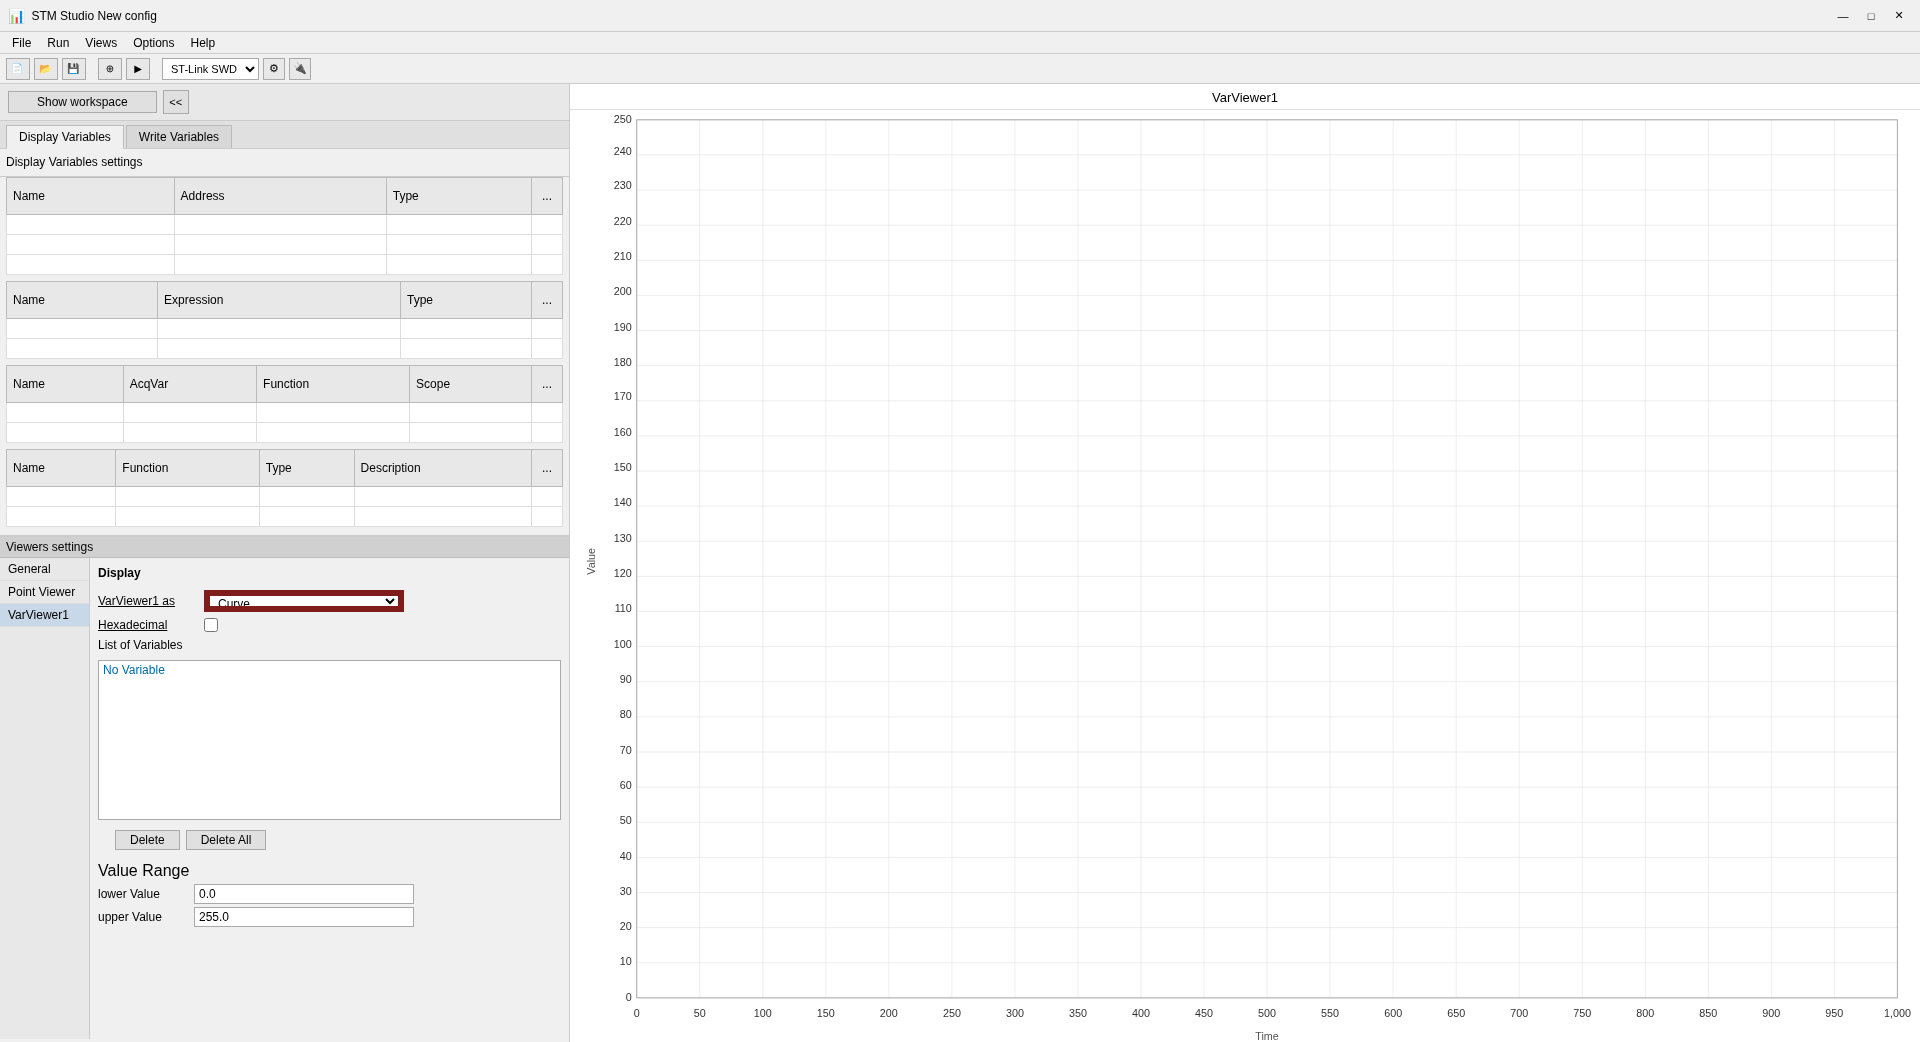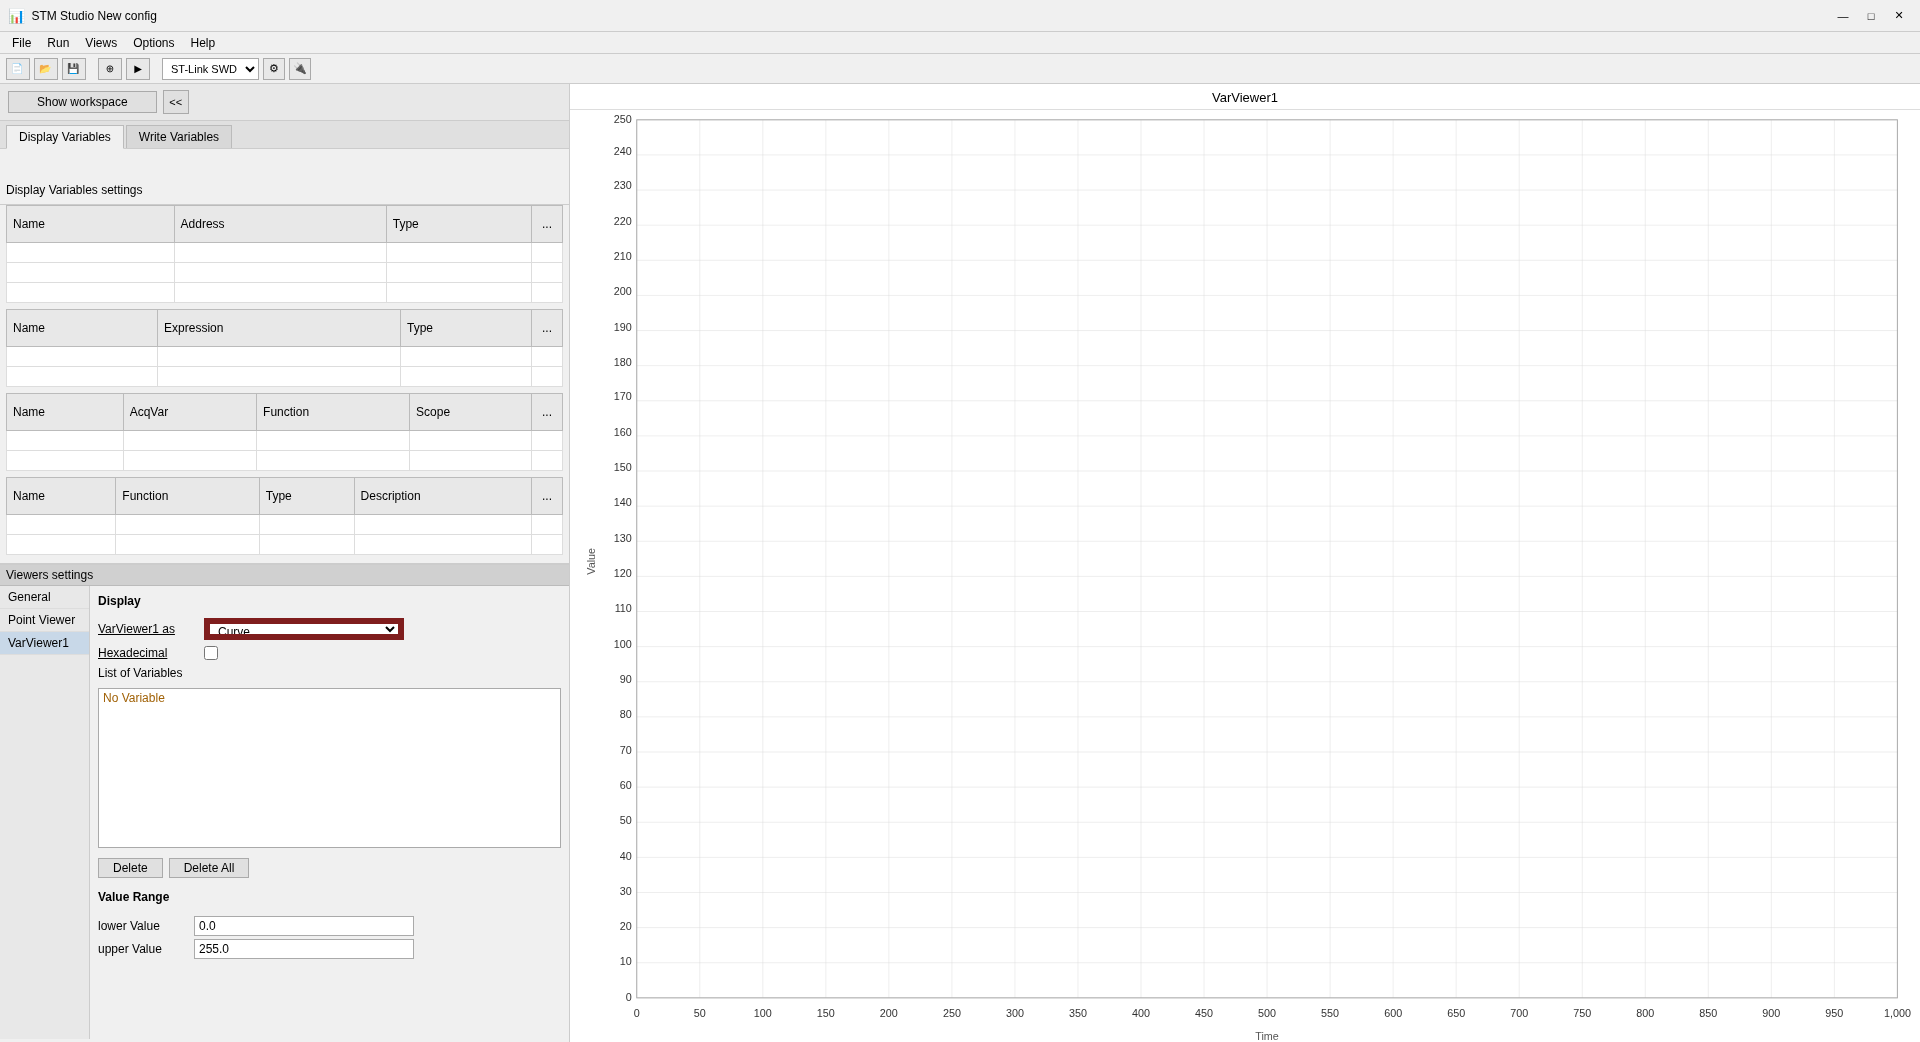--- a/index.html
+++ b/index.html
@@ -138,21 +138,21 @@
       margin-bottom: -1px;
     }
 
     
     #display-vars-section {
       padding: 4px 6px;
       font-size: 12px;
       border-bottom: 1px solid #ccc;
       background: #f0f0f0;
     }
-    .section-label { font-size: 12px; padding: 2px 0 3px 0; margin-top: 28px; }
+    .section-label { font-size: 12px; padding: 2px 0 3px 0; }
 
     
     .var-table {
       width: 100%;
       border-collapse: collapse;
       font-size: 12px;
       background: white;
       border: 1px solid #ccc;
       margin-bottom: 4px;
     }
@@ -242,35 +242,36 @@
     .variable-list-box {
       border: 1px solid #aaa;
       background: white;
       min-height: 160px;
       max-height: 160px;
       width: 100%;
       overflow-y: auto;
       padding: 2px 4px;
       font-size: 12px;
     }
-    .no-variable { color: #a16207; font-size: 12px; }
+    .no-variable { color: #0369a1; font-size: 12px; }
     .delete-row {
       display: flex;
       gap: 6px;
       margin-top: 4px;
+      margin-left: 17px;
     }
     .delete-btn {
       padding: 2px 14px;
       border: 1px solid #aaa;
       background: #e0e0e0;
       cursor: pointer;
       font-size: 12px;
     }
     .value-range-section { margin-top: 6px; }
-    .value-range-label { font-size: 12px; font-weight: bold; margin-bottom: 12px; }
+    .value-range-label { font-size: 16px; font-weight: normal; margin-bottom: 4px; }
     .range-row { display: flex; align-items: center; gap: 6px; font-size: 12px; margin-bottom: 3px; }
     .range-row label { min-width: 90px; }
     .range-input {
       height: 20px;
       border: 1px solid #aaa;
       background: white;
       padding: 0 4px;
       font-size: 12px;
       width: 220px;
     }

